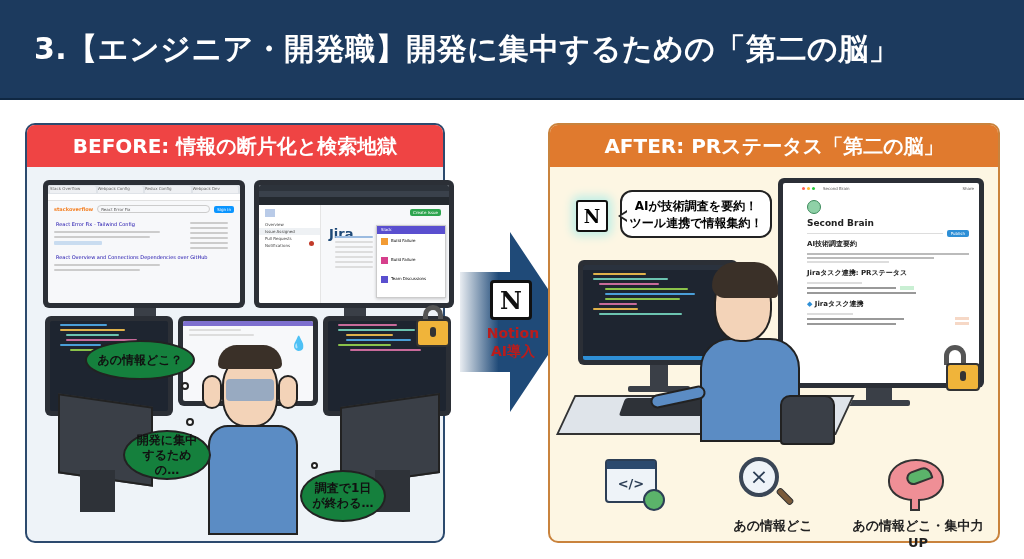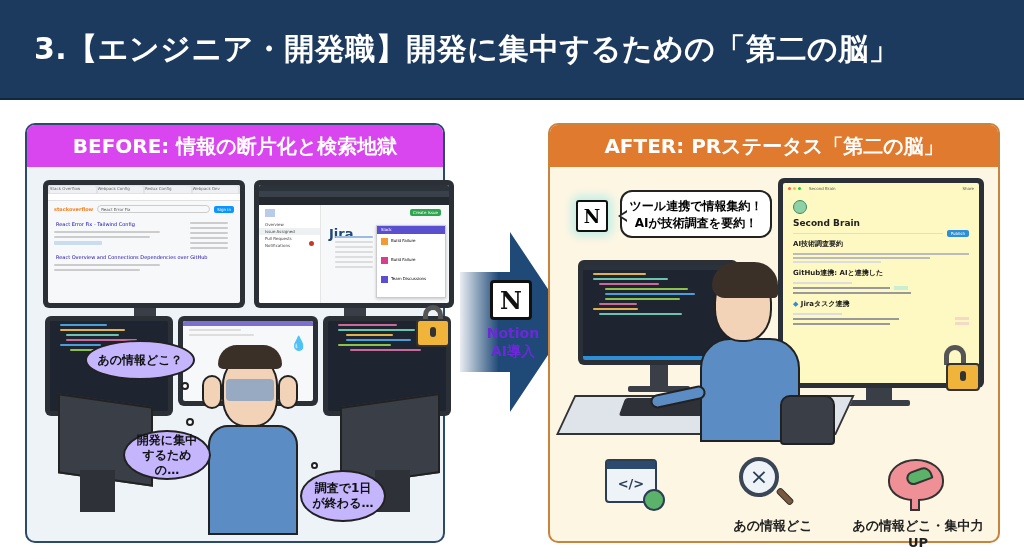--- a/index.html
+++ b/index.html
@@ -10,45 +10,45 @@
     position: absolute; left: 0; top: 0; width: 1024px; height: 100px;
     background: #1c3a5e; border-bottom: 2px solid #0f2742;
     display: flex; align-items: center; padding-left: 34px;
   }
   .title-bar h1 { color: #fff; font-size: 30px; font-weight: bold; letter-spacing: 0.5px; }
 
   .panel { position: absolute; border-radius: 10px; overflow: hidden; }
   .panel-before { left: 25px; top: 123px; width: 420px; height: 420px; background: #eef3f8; border: 2px solid #2c4a6e; }
   .panel-after  { left: 548px; top: 123px; width: 452px; height: 420px; background: #fdf6e3; border: 2px solid #c9833d; }
   .panel-head { height: 42px; display: flex; align-items: center; justify-content: center; color: #fff; font-weight: bold; font-size: 20px; }
-  .panel-before .panel-head { background: #d946ef; }
+  .panel-before .panel-head { background: #ef4444; }
   .panel-after .panel-head { background: #e07a2e; }
 
   .monitor { position: absolute; background: #2b2f36; border-radius: 6px; padding: 5px; }
   .monitor .screen { width: 100%; height: 100%; border-radius: 2px; overflow: hidden; position: relative; }
   .stand { position: absolute; background: #3a3f47; }
   .screen.light { background: #f7f8fa; }
   .screen.dark { background: #1e2530; }
 
   .tabrow { height: 9px; background: #dfe3e8; display: flex; gap: 2px; padding: 1px 2px; }
   .tabrow span { flex: 1; background: #eef0f3; border-radius: 2px 2px 0 0; font-size: 4px; color: #666; overflow: hidden; white-space: nowrap; }
   .addrbar { height: 7px; background: #fff; border-bottom: 1px solid #e0e0e0; }
   .line { height: 2px; border-radius: 1px; margin: 3px 6px; }
   .code-line { height: 2px; border-radius: 1px; margin: 3px 0 3px 10px; }
 
-  .bubble { position: absolute; background: #c4b5fd; border: 2px solid #222; border-radius: 50%; display: flex; align-items: center; justify-content: center; text-align: center; font-weight: bold; color: #111; line-height: 1.25; }
+  .bubble { position: absolute; background: #15803d; border: 2px solid #222; border-radius: 50%; display: flex; align-items: center; justify-content: center; text-align: center; font-weight: bold; color: #111; line-height: 1.25; }
   .dot { position: absolute; background: #fff; border: 2px solid #222; border-radius: 50%; }
 
   .lock { position: absolute; }
   .lock .shackle { position: absolute; border: 5px solid #555; border-bottom: none; border-radius: 12px 12px 0 0; }
   .lock .body { position: absolute; background: #f0b43a; border: 2px solid #333; border-radius: 4px; }
   .lock .hole { position: absolute; width: 6px; height: 10px; background: #333; border-radius: 3px; }
 
   .arrow { position: absolute; left: 460px; top: 232px; width: 110px; height: 180px; }
-  .arrow-label { position: absolute; left: 478px; top: 325px; width: 70px; text-align: center; color: #6d28d9; font-weight: bold; font-size: 14px; line-height: 1.25; }
+  .arrow-label { position: absolute; left: 478px; top: 325px; width: 70px; text-align: center; color: #b91c1c; font-weight: bold; font-size: 14px; line-height: 1.25; }
   .notion-box { position: absolute; left: 490px; top: 280px; width: 42px; height: 40px; background: #fff; border: 3px solid #111; border-radius: 4px; display: flex; align-items: center; justify-content: center; font-family: "DejaVu Serif", serif; font-weight: bold; font-size: 24px; color: #111; }
 
   .speech { position: absolute; left: 620px; top: 190px; width: 152px; height: 48px; background: #fff; border: 2px solid #222; border-radius: 12px; font-size: 12px; font-weight: bold; text-align: center; padding-top: 6px; line-height: 1.4; }
   .speech::before { content: ""; position: absolute; left: -10px; top: 18px; border: 6px solid transparent; border-right: 9px solid #222; }
   .speech::after { content: ""; position: absolute; left: -6px; top: 19px; border: 5px solid transparent; border-right: 8px solid #fff; }
   .notion-small { position: absolute; left: 576px; top: 200px; width: 32px; height: 32px; background: #fff; border: 2px solid #111; border-radius: 3px; box-shadow: 0 0 10px 4px #bfeee6; display: flex; align-items: center; justify-content: center; font-family: "DejaVu Serif", serif; font-weight: bold; font-size: 18px; }
 
   .nb-title { font-size: 9px; font-weight: bold; color: #222; padding: 2px 10px; }
   .nb-h { font-size: 7px; font-weight: bold; color: #222; padding: 2px 10px; }
   .nb-bar { height: 2px; background: #ccc; margin: 2px 10px; }
@@ -222,44 +222,44 @@
   <div>Notion</div>
   <div>AI導入</div>
 </div>
 
 <div class="panel panel-after">
   <div class="panel-head">AFTER: PRステータス「第二の脳」</div>
 </div>
 
 <div class="notion-small">N</div>
 <div class="speech">
+  <div>AIが技術調査を要約！</div>
   <div>ツール連携で情報集約！</div>
-  <div>AIが技術調査を要約！</div>
 </div>
 
 <div class="monitor" style="left:778px; top:178px; width:206px; height:210px;">
-  <div class="screen light" style="background:#fef9c3;">
+  <div class="screen light" style="background:#ffffff;padding-left:14px;">
     <div style="display:flex; align-items:center; gap:2px; padding:3px 5px; font-size:4px; color:#555;">
       <span style="width:3px;height:3px;border-radius:50%;background:#ff5f56;"></span>
       <span style="width:3px;height:3px;border-radius:50%;background:#ffbd2e;"></span>
       <span style="width:3px;height:3px;border-radius:50%;background:#27c93f;"></span>
       <span style="margin-left:6px;">Second Brain</span>
       <span style="margin-left:auto;">Share</span>
     </div>
     <div style="margin:6px 10px 2px; width:14px; height:14px; border-radius:50%; background:#8fd1a7; border:1px solid #3d8a5c;"></div>
     <div class="nb-title">Second Brain</div>
     <div style="display:flex; align-items:center; padding:0 10px;">
       <div style="flex:1; height:1px; background:#ddd;"></div>
       <span style="font-size:4px; color:#fff; background:#2e8fd6; padding:1px 4px; border-radius:2px; margin-left:4px;">Publish</span>
     </div>
     <div class="nb-h">AI技術調査要約</div>
     <div class="nb-bar" style="background:#bbb;"></div>
     <div class="nb-bar" style="background:#bbb; width:70%;"></div>
     <div class="nb-bar" style="background:#ddd; width:45%;"></div>
-    <div class="nb-h" style="margin-top:3px;">GitHub連携: AIと連携した</div>
+    <div class="nb-h" style="margin-top:3px;">Jiraタスク連携: PRステータス</div>
     <div class="nb-bar" style="background:#ddd; width:30%;"></div>
     <div style="display:flex; align-items:center; margin:2px 10px;">
         <div style="height:2px; width:55%; background:#999;"></div>
         <div style="height:4px; width:14px; background:#c9efd3; margin-left:4px;"></div>
       </div>
     <div class="nb-bar" style="background:#999; width:60%;"></div>
     <div class="nb-h" style="margin-top:3px; color:#222;"><span style="color:#2e8fd6;">◆ </span><span>Jiraタスク連携</span></div>
     <div class="nb-bar" style="background:#ddd; width:25%;"></div>
     <div style="display:flex; align-items:center; margin:2px 10px;">
         <div style="height:2px; width:60%; background:#999;"></div>

